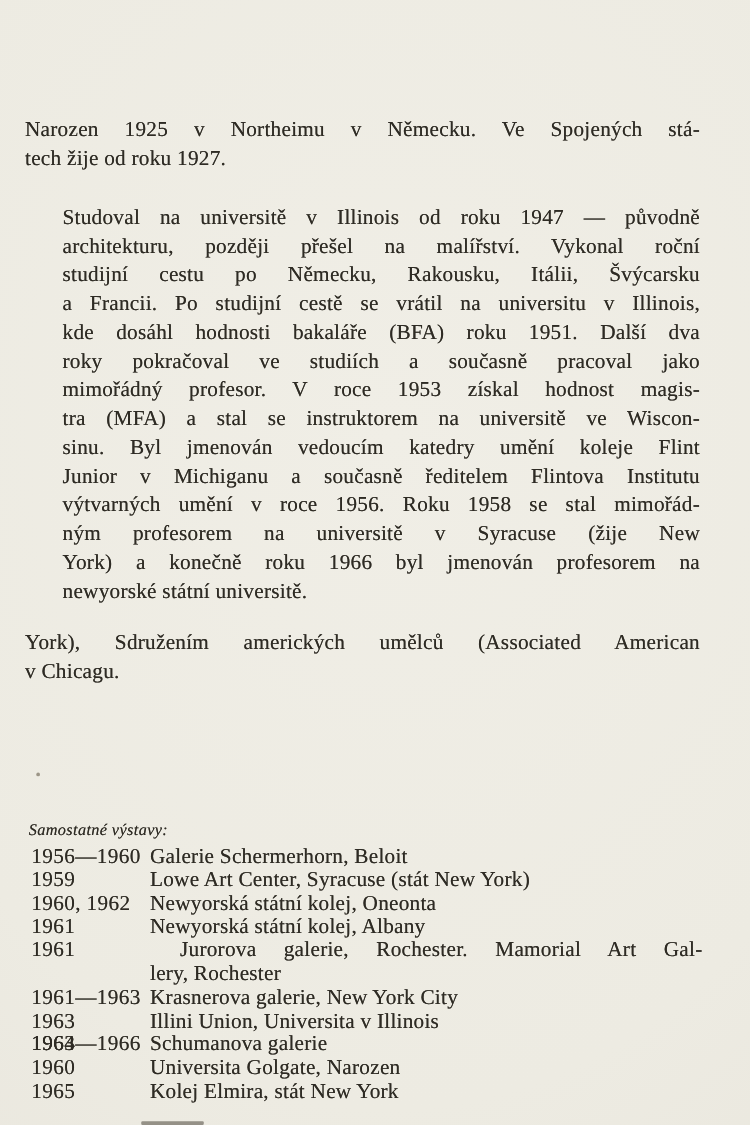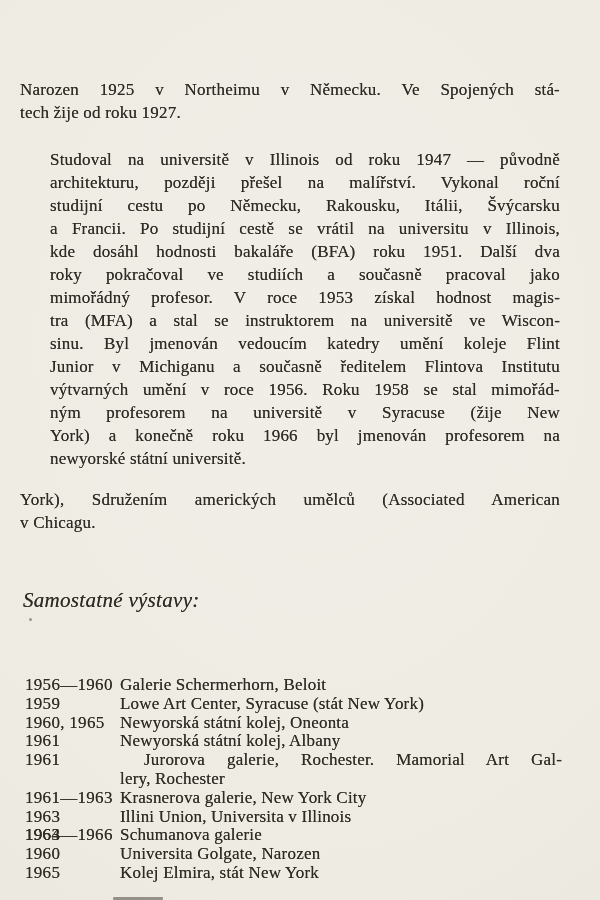--- a/index.html
+++ b/index.html
@@ -8,37 +8,37 @@
     background: #e7e4db;
     font-family: "Liberation Serif", serif;
   }
   .page {
     position: relative; width: 600px; height: 900px;
     background: radial-gradient(ellipse 130% 110% at 52% 38%, #f0eee6 0%, #edebe2 55%, #e8e5dc 90%, #e4e1d7 100%);
     color: #2e2b24;
   }
   
   .bio {
-    position: absolute; left: 20px; top: 78px; width: 540px;
+    position: absolute; left: 20px; top: 92px; width: 540px;
   }
   .para { margin: 0; }
   .para:nth-child(2) { margin-top: 24px; margin-left: 30px; }
   .para:nth-child(3) { margin-top: 18px; }
   .line {
     font-size: 17px; line-height: 23px;
     letter-spacing: 0.2px;
     text-align: justify; text-align-last: justify;
     white-space: nowrap;
     text-shadow: 0 0 0.5px rgba(46,43,36,0.75);
   }
   .line.last { text-align-last: left; white-space: normal; }
   
   .heading {
-    position: absolute; left: 23px; top: 588px;
-    font-style: italic; font-size: 21px; letter-spacing: 0.3px;
+    position: absolute; left: 23px; top: 656px;
+    font-style: italic; font-size: 13px; letter-spacing: 0.3px;
     text-shadow: 0 0 0.5px rgba(46,43,36,0.75);
   }
   .exlist {
     position: absolute; left: 25px; top: 676px; width: 537px;
   }
   .exrow { position: relative; padding-left: 95px; }
   .exyear {
     position: absolute; left: 0; top: 0;
     font-size: 17px; line-height: 18.8px; letter-spacing: 0.3px;
     text-shadow: 0 0 0.5px rgba(46,43,36,0.75);
@@ -99,21 +99,21 @@
           <div class="dline">Galerie Schermerhorn, Beloit</div>
         </div>
       </div>
       <div class="exrow">
         <span class="exyear">1959</span>
         <div>
           <div class="dline">Lowe Art Center, Syracuse (stát New York)</div>
         </div>
       </div>
       <div class="exrow">
-        <span class="exyear">1960, 1965</span>
+        <span class="exyear">1960, 1962</span>
         <div>
           <div class="dline">Newyorská státní kolej, Oneonta</div>
         </div>
       </div>
       <div class="exrow">
         <span class="exyear">1961</span>
         <div>
           <div class="dline">Newyorská státní kolej, Albany</div>
         </div>
       </div>

